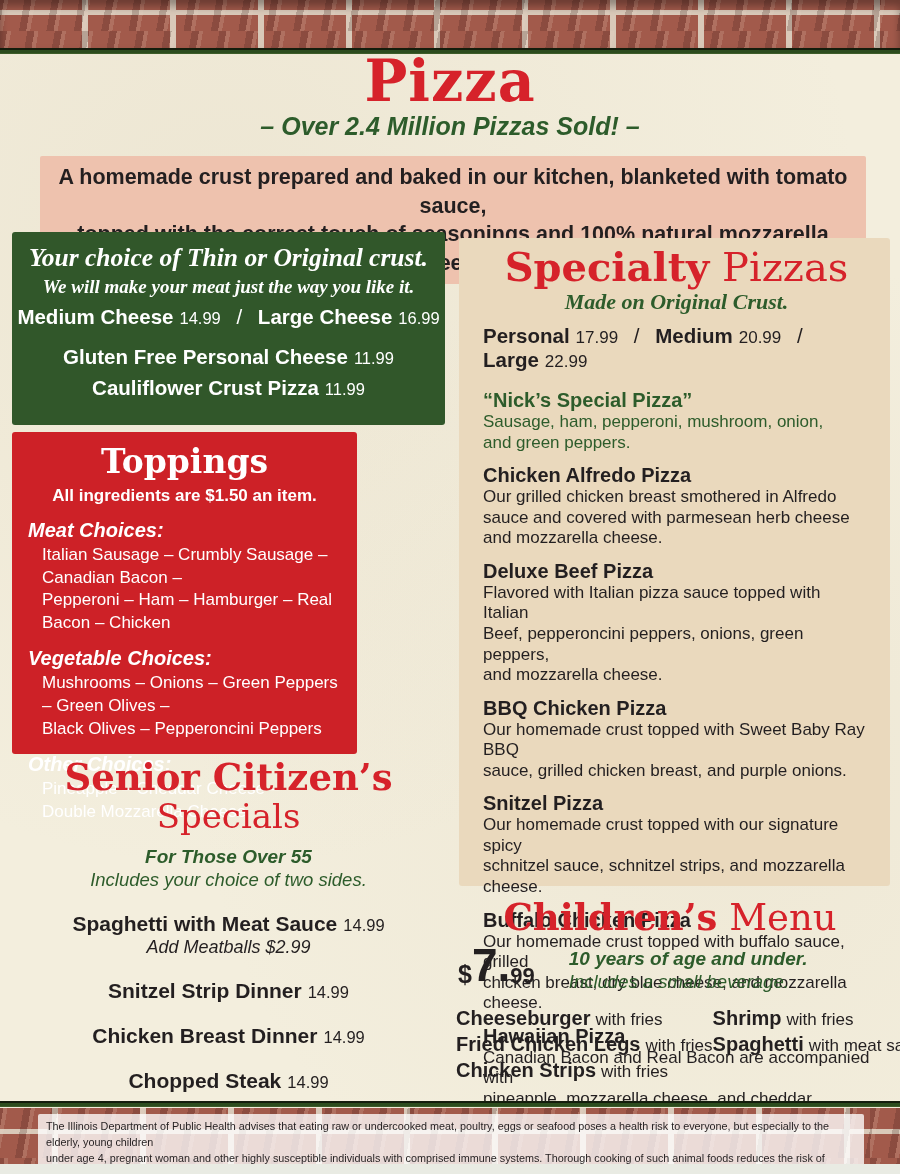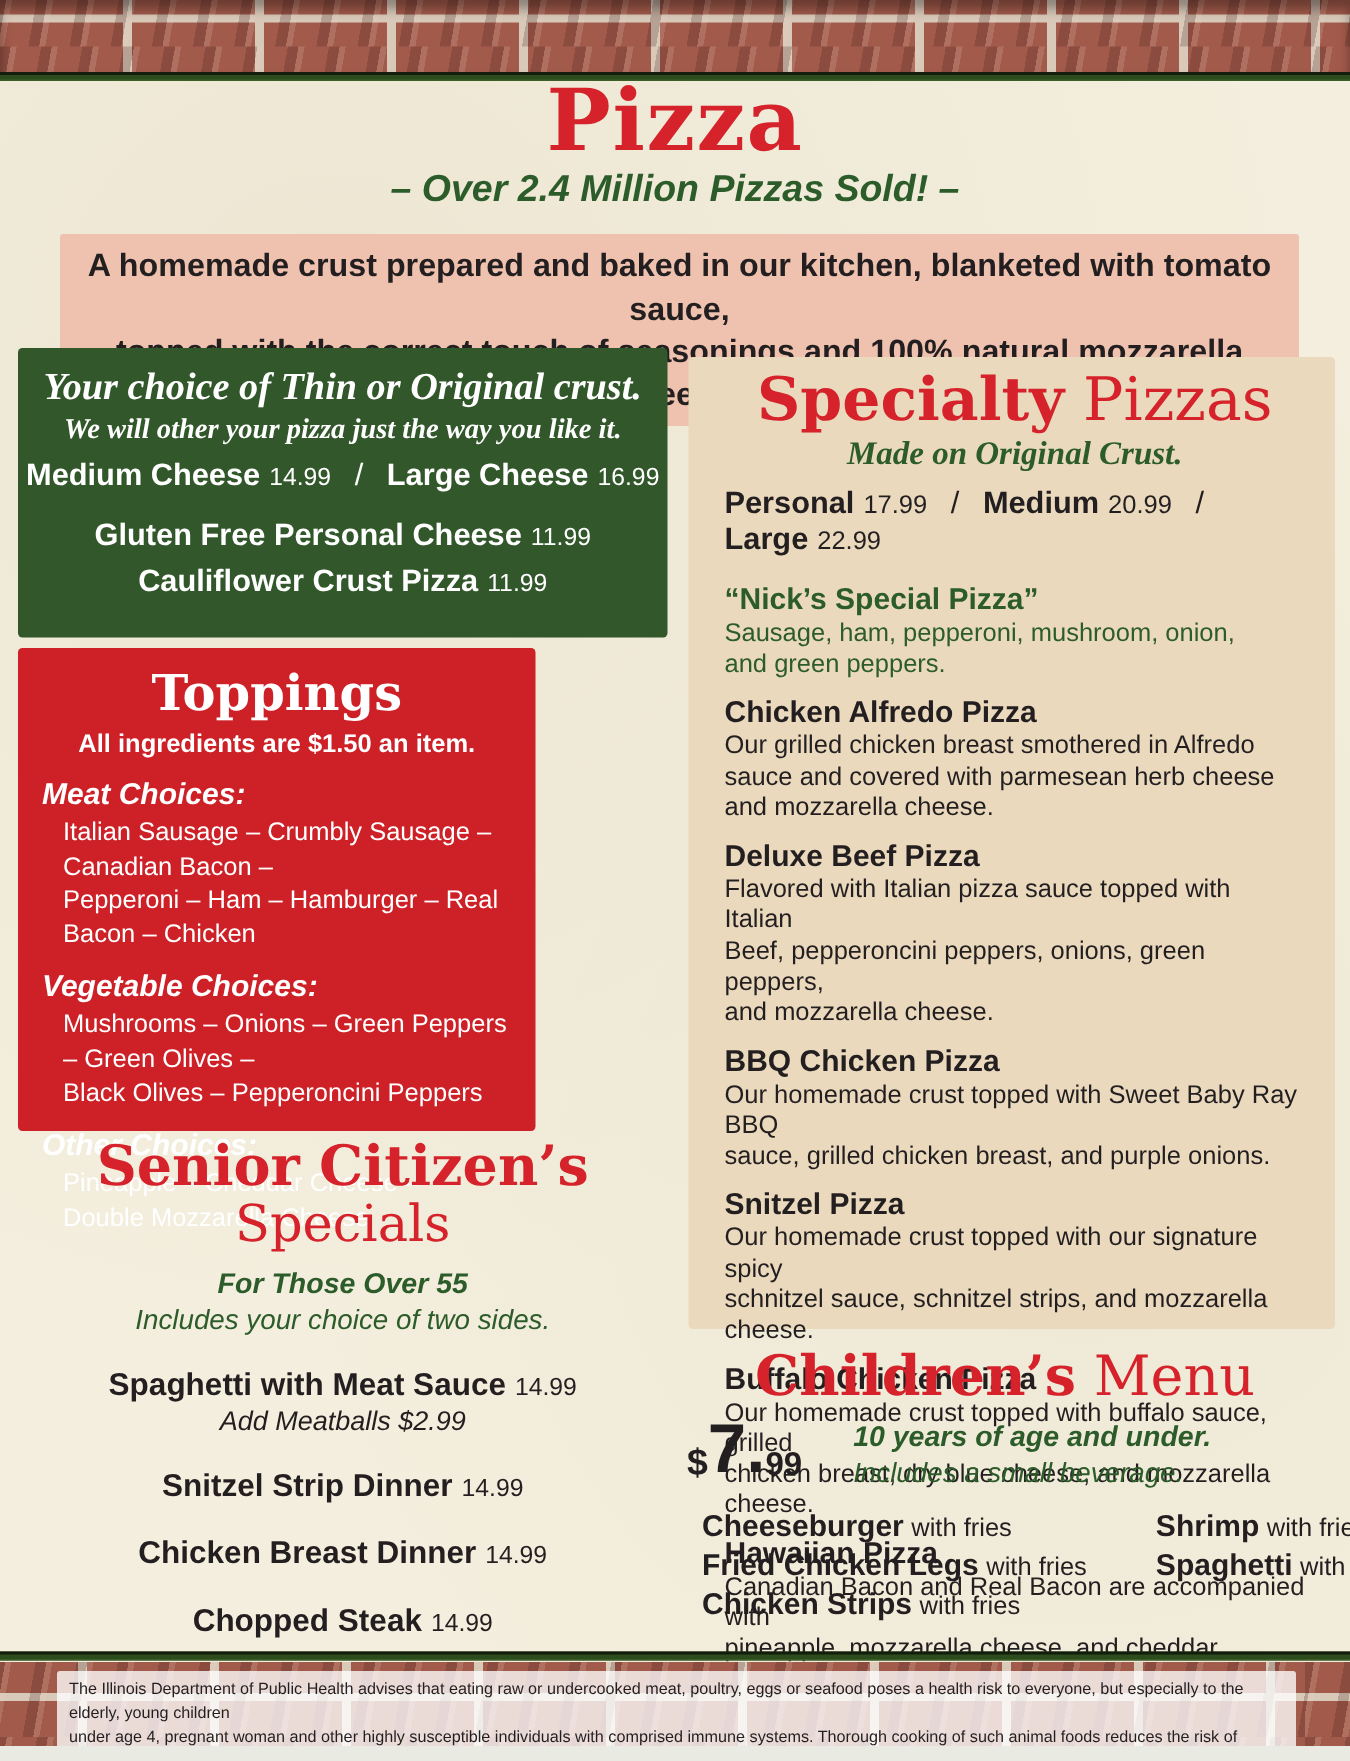--- a/index.html
+++ b/index.html
@@ -88,21 +88,21 @@
 
   
   .children { position:absolute; left:440px; top:898px; width:460px; }
   .ch-h { text-align:center; font-family:"DejaVu Serif", serif; font-size:37px; line-height:1.05; }
   .ch-row { display:flex; align-items:flex-start; margin-top:4px; }
   .ch-price { margin-left:18px; font-weight:bold; white-space:nowrap; }
   .ch-price .d { font-size:25px; position:relative; top:2px; }
   .ch-price .whole { font-size:46px; line-height:1; }
   .ch-price .cents { font-size:22px; position:relative; top:2px; }
   .ch-notes { margin-left:34px; font-size:19px; padding-top:6px; }
-  .ch-items { display:flex; margin-top:12px; margin-left:28px;gap:46px; }
+  .ch-items { display:flex; margin-top:12px; margin-left:16px; }
   .ch-col1 { width:290px; }
   .ch-item { font-size:20px; font-weight:bold; line-height:1.3; white-space:nowrap; }
   .suffix { font-size:17px; font-weight:normal; margin-left:5px; }
 
   
   .footer-box {
     position:absolute; left:38px; top:1114px; width:826px;
     background:rgba(255,255,255,0.78); border-radius:2px;
     font-size:10.8px; line-height:1.5; padding:4px 8px; white-space:pre-line;
   }
@@ -120,21 +120,21 @@
   <div class="header">
     <div class="title tx-red">Pizza</div>
     <div class="tagline tx-green">– Over 2.4 Million Pizzas Sold! –</div>
   </div>
 
   <div class="intro">A homemade crust prepared and baked in our kitchen, blanketed with tomato sauce,
 topped with the correct touch of seasonings and 100% natural mozzarella cheese.</div>
 
   <div class="crust-box" style="background:#31572a;">
     <div class="crust-heading">Your choice of Thin or Original crust.</div>
-    <div class="crust-sub">We will other your pizza just the way you like it.</div>
+    <div class="crust-sub">We will make your meat just the way you like it.</div>
     <div class="crust-row">
       <span>Medium Cheese</span><span class="price">14.99</span>
       <span class="sep">/</span>
       <span>Large Cheese</span><span class="price">16.99</span>
     </div>
     <div class="crust-row gap">
       <span>Gluten Free Personal Cheese</span><span class="price">11.99</span>
     </div>
     <div class="crust-row">
       <span>Cauliflower Crust Pizza</span><span class="price">11.99</span>

